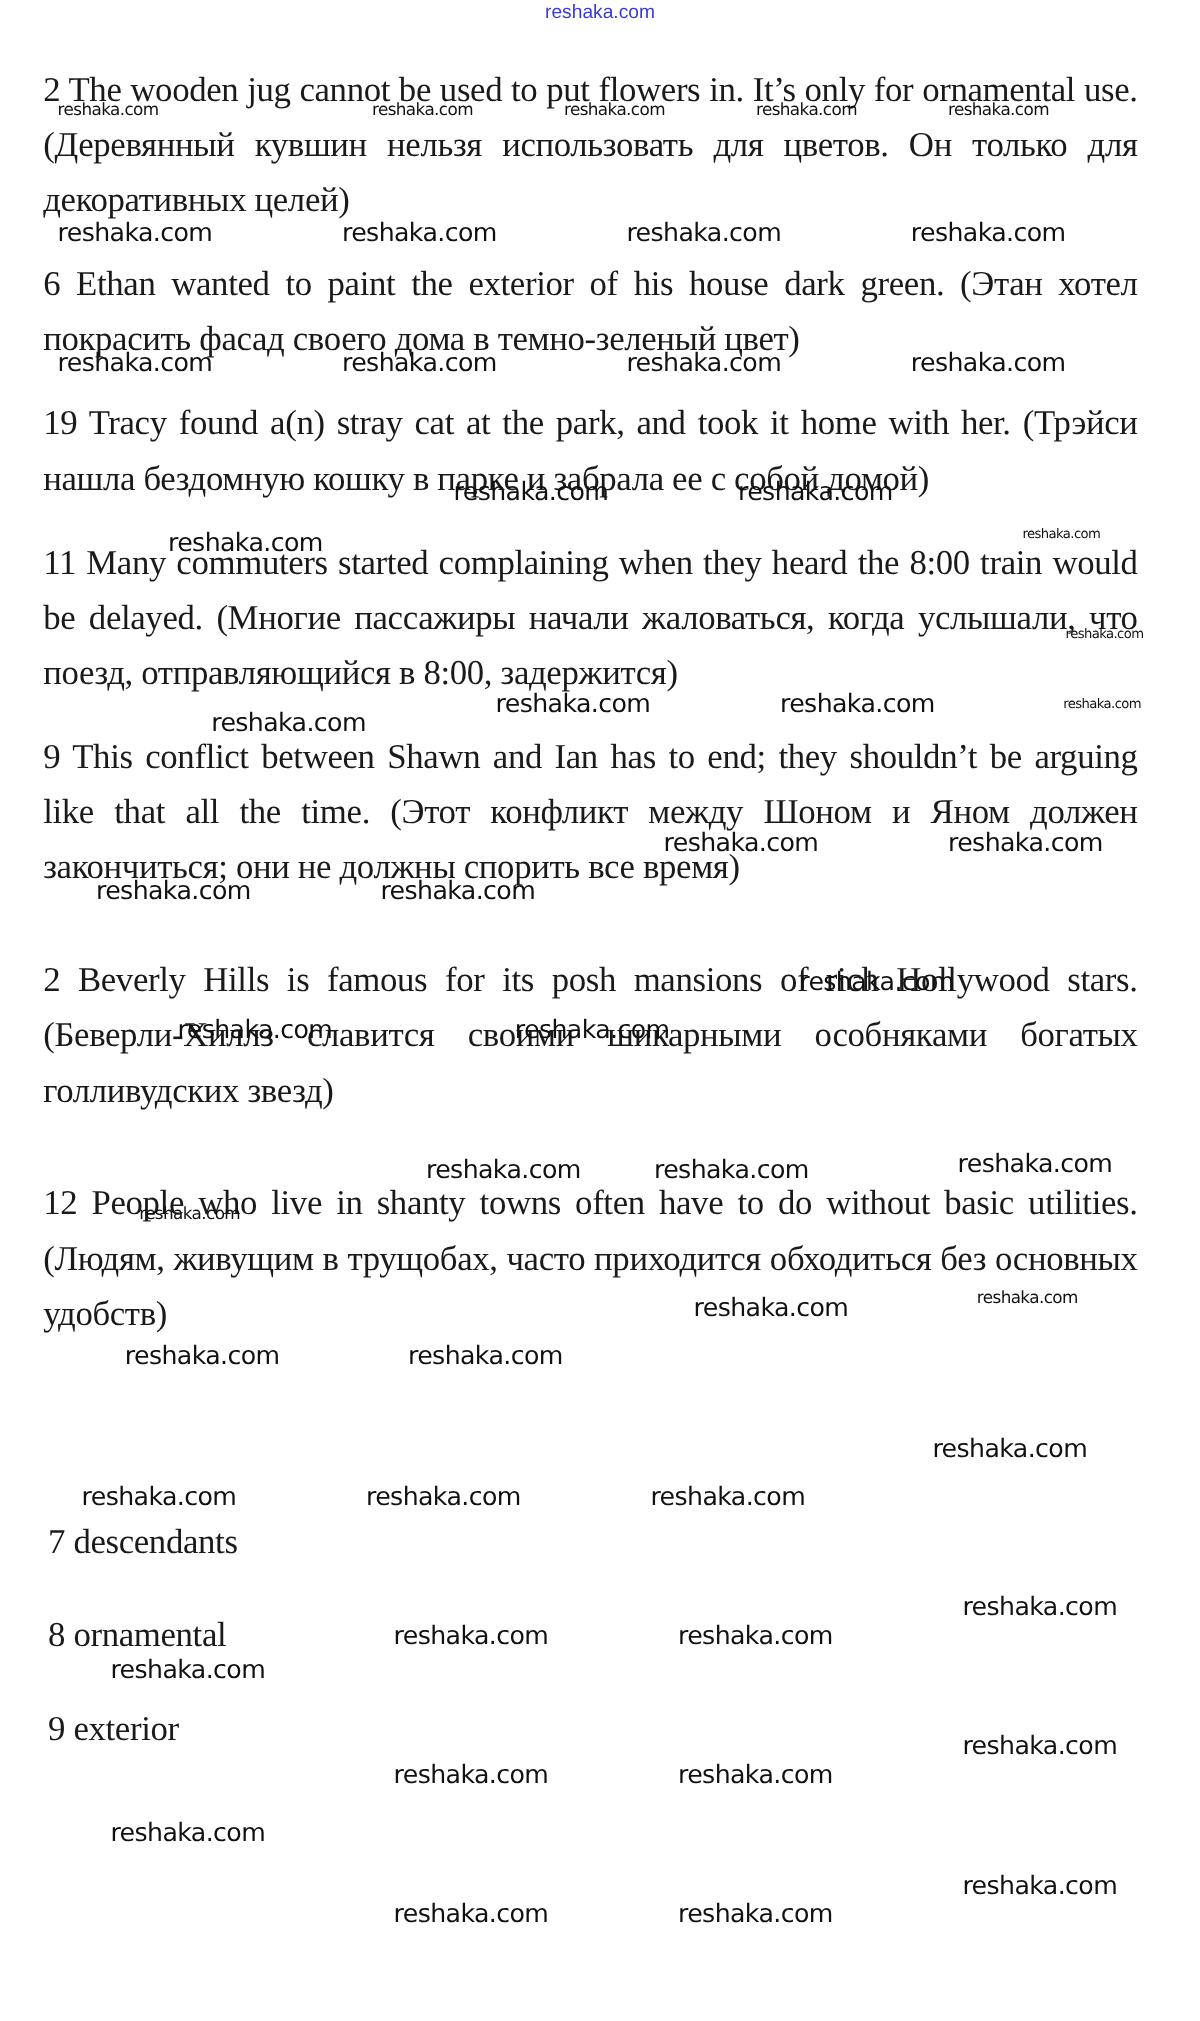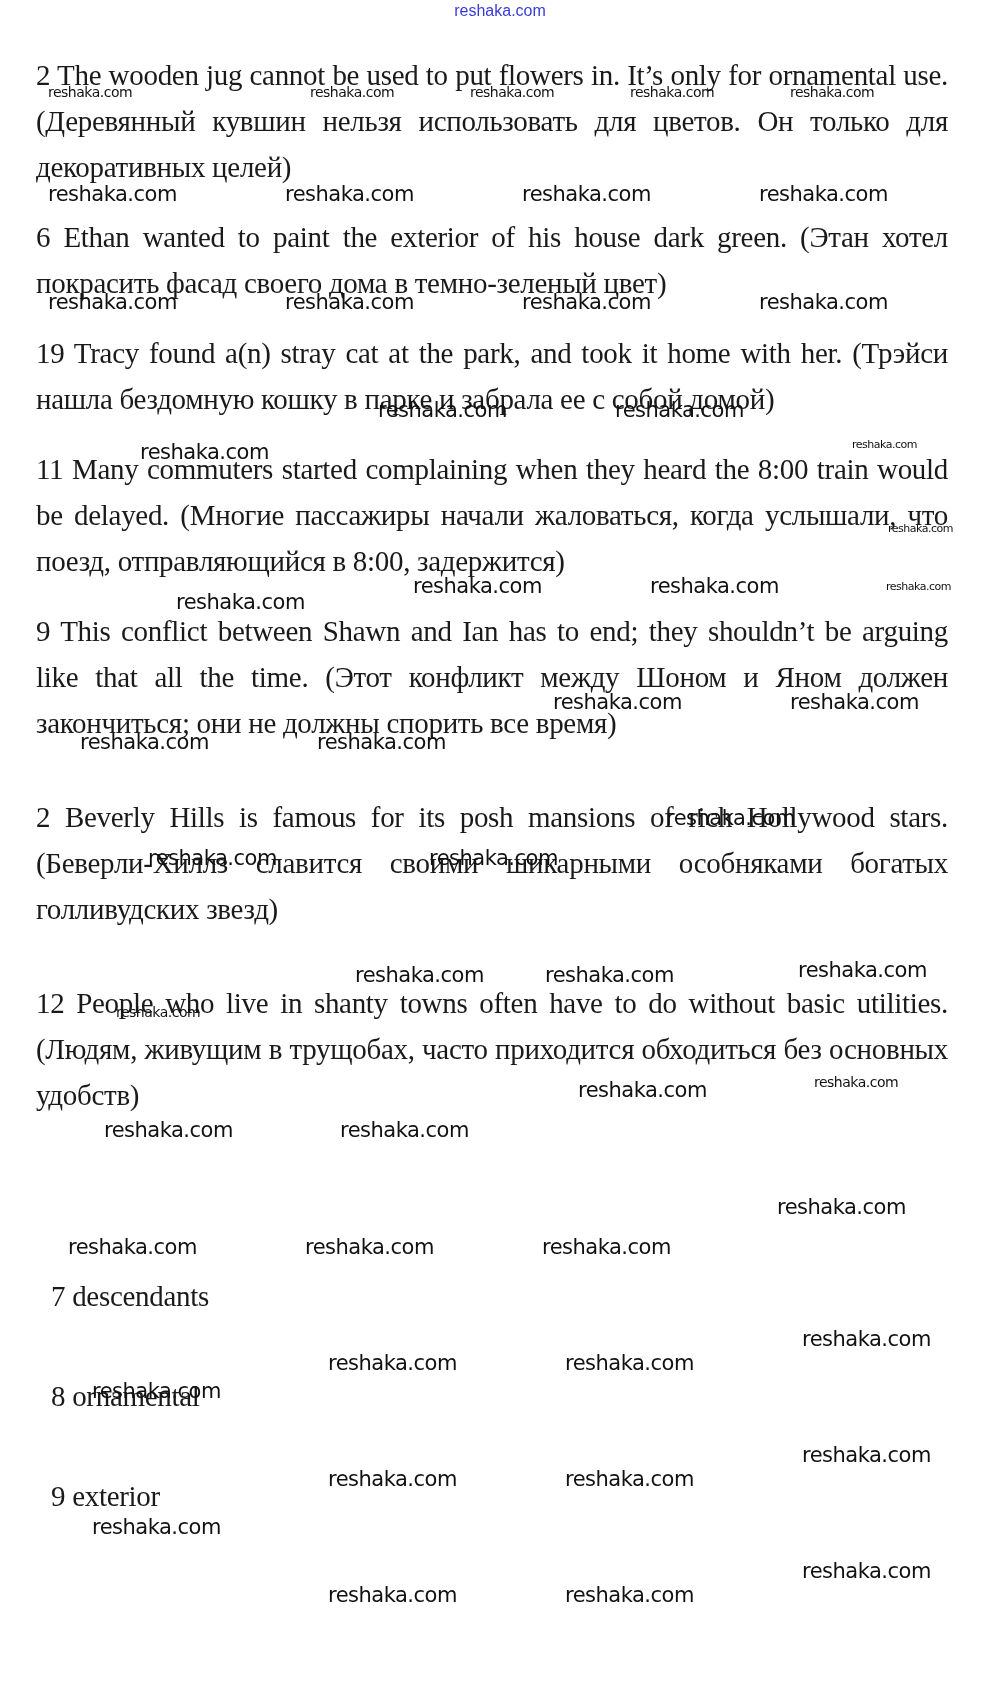--- a/index.html
+++ b/index.html
@@ -5,21 +5,21 @@
   html,body{margin:0;padding:0;background:#fff;}
   body{width:1000px;height:1684px;position:relative;overflow:hidden;}
   .hdr{position:absolute;top:2px;left:0;width:1000px;text-align:center;
        font-family:"Liberation Sans",sans-serif;font-size:16px;color:#3a3ad8;
        text-decoration:none;}
   .doc{position:absolute;left:36px;top:52px;width:912px;
        font-family:"Liberation Serif",serif;font-size:29px;line-height:46px;color:#1a1a1a;
        text-align:justify;letter-spacing:-0.3px;}
   .para{margin:0;}
   .sp1{height:24px}.sp3{height:140px}.sp4{height:24px}
-  .ans{margin:15px;}
+  .ans{margin:4px;}
   .wm{position:absolute;font-family:"DejaVu Sans",sans-serif;color:#111;font-size:21px;
       white-space:nowrap;letter-spacing:-0.5px;}
   .wm.s{font-size:14px;}
   .wm.xs{font-size:11px;}
 </style>
 </head>
 <body>
 
 <a class="hdr">reshaka.com</a>
 

